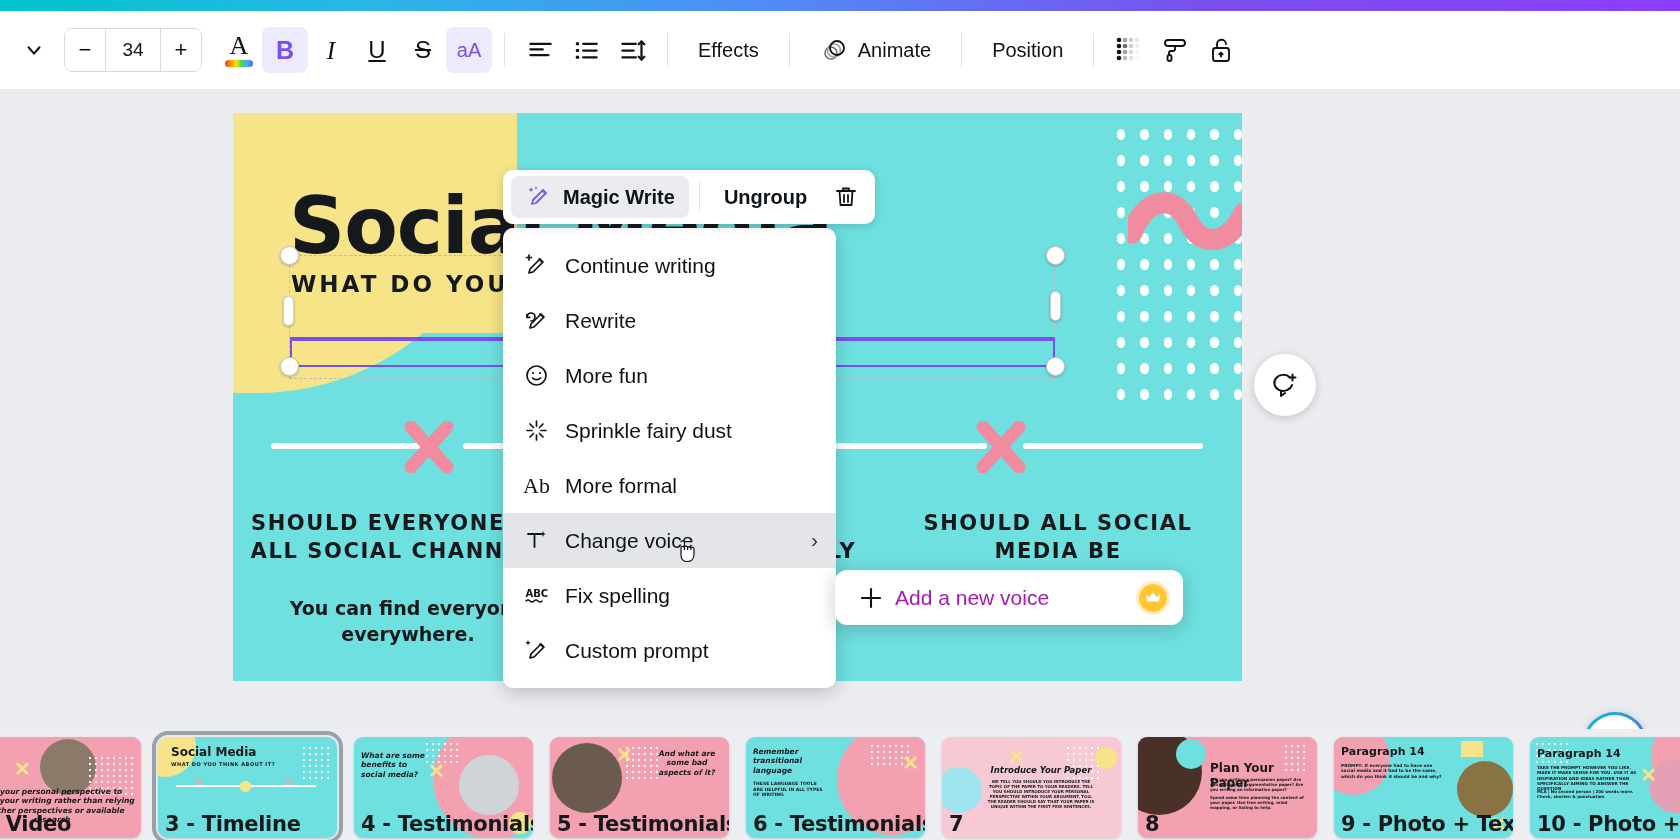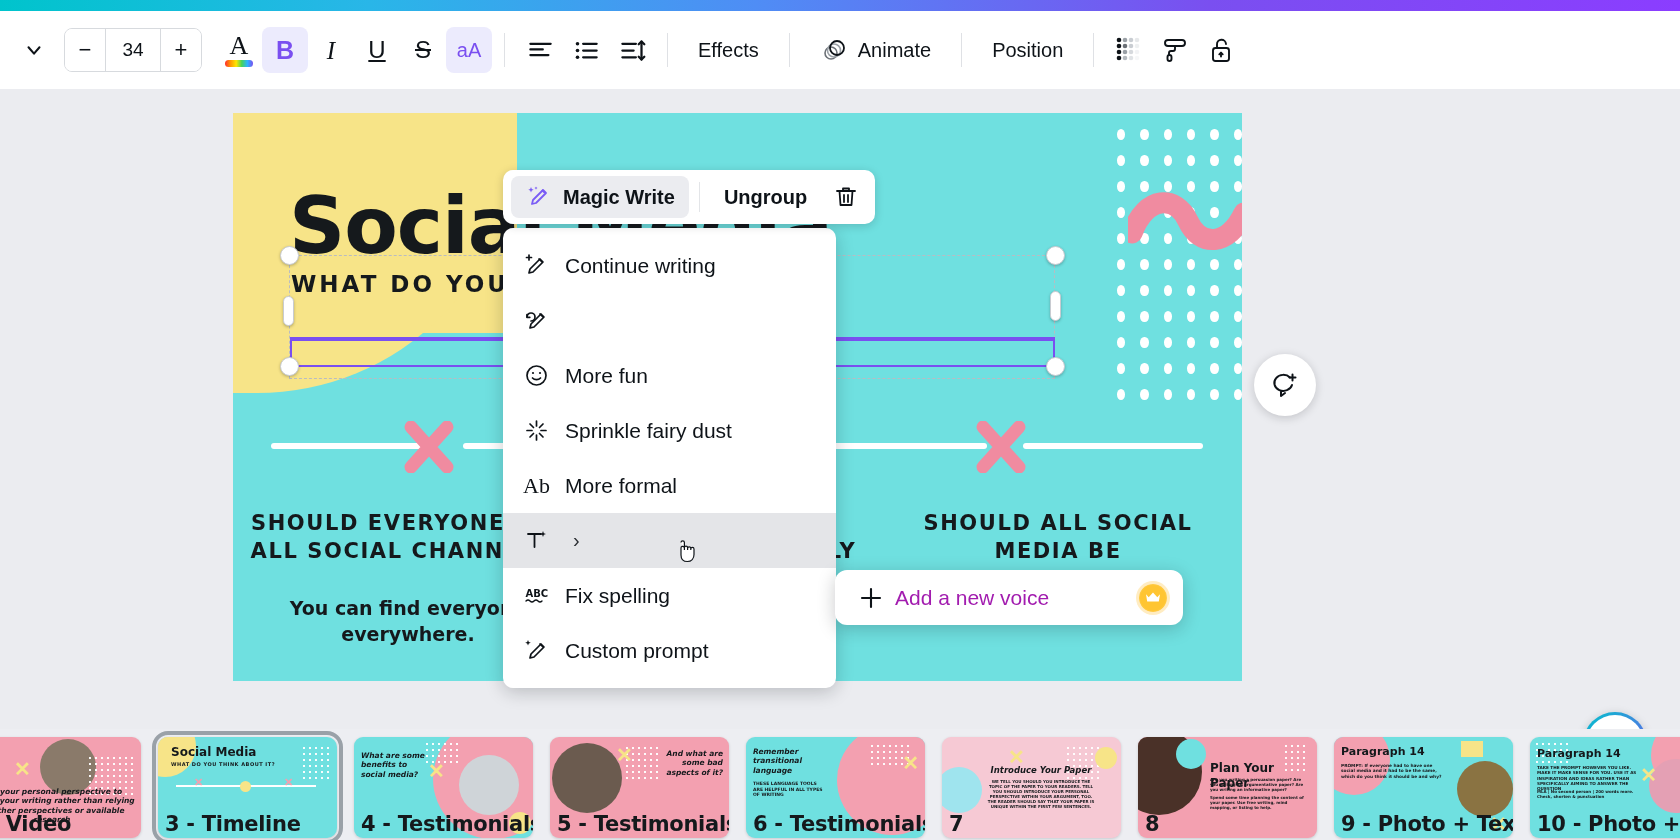--- a/index.html
+++ b/index.html
@@ -549,20 +549,21 @@
 
     <div class="menu-item">
       <span class="mi-icon">
         <svg width="27" height="27" viewBox="0 0 27 27" fill="none" stroke="#0e1318" stroke-width="1.7" stroke-linejoin="round" stroke-linecap="round">
             <path d="M7 21 l1-4 10-10 3 3 -10 10 -4 1 Z"></path>
             <path d="M17 7 l3 3"></path>
             <path d="M4 10 a4 4 0 1 1 4 4"></path>
             <path d="M4 7.5 v2.8 h2.8"></path>
           </svg>
       </span>
+      <span class="mi-label">Rewrite</span>
     </div>
 
     <div class="menu-item">
       <span class="mi-icon">
         <svg width="27" height="27" viewBox="0 0 27 27" fill="none" stroke="#0e1318" stroke-width="1.7" stroke-linecap="round">
             <circle cx="13.5" cy="13.5" r="9.5"></circle>
             <circle cx="10" cy="11" r="1.1" fill="#0e1318" stroke="none"></circle>
             <circle cx="17" cy="11" r="1.1" fill="#0e1318" stroke="none"></circle>
             <path d="M9.5 16 a5 4 0 0 0 8 0"></path>
           </svg>
@@ -586,20 +587,21 @@
       <span class="mi-label">More formal</span>
     </div>
 
     <div class="menu-item sel">
       <span class="mi-icon">
         <svg width="27" height="27" viewBox="0 0 27 27" fill="none" stroke="#0e1318" stroke-width="1.8" stroke-linecap="round">
             <path d="M5 7 h13 M11.5 7 v13"></path>
             <path d="M20 4 l.8 2.2 2.2.8 -2.2.8 -.8 2.2 -.8-2.2 -2.2-.8 2.2-.8 Z" fill="#0e1318" stroke="none"></path>
           </svg>
       </span>
+      <span class="mi-label">Change voice</span>
       <span class="cursor-hand">
         <svg width="22" height="26" viewBox="0 0 22 26" fill="#ffffff" stroke="#0e1318" stroke-width="1.2" stroke-linejoin="round">
           <path d="M6 3.5 a1.7 1.7 0 0 1 3.4 0 V11 m0-2.2 a1.6 1.6 0 0 1 3.2 0 V11 m0-1.6 a1.6 1.6 0 0 1 3.2 0 V11 m0-1 a1.6 1.6 0 0 1 3.2 0 v5.5 c0 4-2.6 7-6.6 7 -4.4 0-6.4-2.6-6.4-6.6 V9 a1.6 1.6 0 0 1 3-.8"></path>
         </svg>
       </span>
       <span class="mi-arrow">›</span>
     </div>
 
     <div class="menu-item">
       <span class="mi-icon">
@@ -669,21 +671,21 @@
         <div class="tx" style="left:74px;top:24px;color:#f7e488;">✕</div>
         <div class="tcirc" style="right:2px;bottom:4px;width:22px;height:22px;background:#f7e488;"></div>
         <div class="tmini" style="left:7px;top:14px;width:72px;">What are some benefits to social media?</div>
         <div class="thumb-label">4 - Testimonials</div>
       </div>
 
       <div class="thumb" style="background:#f3a0b0;">
         <div class="tcirc" style="left:2px;top:6px;width:70px;height:70px;background:#6b5b4f;"></div>
         <div class="tdots" style="left:74px;top:8px;width:38px;height:34px;"></div>
         <div class="tx" style="left:66px;top:8px;color:#f7e488;">✕</div>
-        <div class="tmini" style="right:6px;top:12px;width:72px;text-align:right;">And what are some bad aspects of it?</div>
+        <div class="tmini" style="right:6px;top:12px;width:72px;text-align:center;">And what are some bad aspects of it?</div>
         <div class="thumb-label">5 - Testimonials</div>
       </div>
 
       <div class="thumb" style="background:#6fe0e0;">
         <div class="tcirc" style="right:-22px;top:-12px;width:110px;height:110px;background:#f3a0b0;"></div>
         <div class="tdots" style="right:16px;top:6px;width:40px;height:26px;"></div>
         <div class="tx" style="right:6px;top:16px;color:#f7e488;">✕</div>
         <div class="tmini" style="left:7px;top:10px;width:76px;">Remember transitional language</div>
         <div class="tmini" style="left:7px;top:44px;width:70px;font-size:4.5px;font-style:normal;">THESE LANGUAGE TOOLS ARE HELPFUL IN ALL TYPES OF WRITING</div>
         <div class="thumb-label">6 - Testimonials</div>

